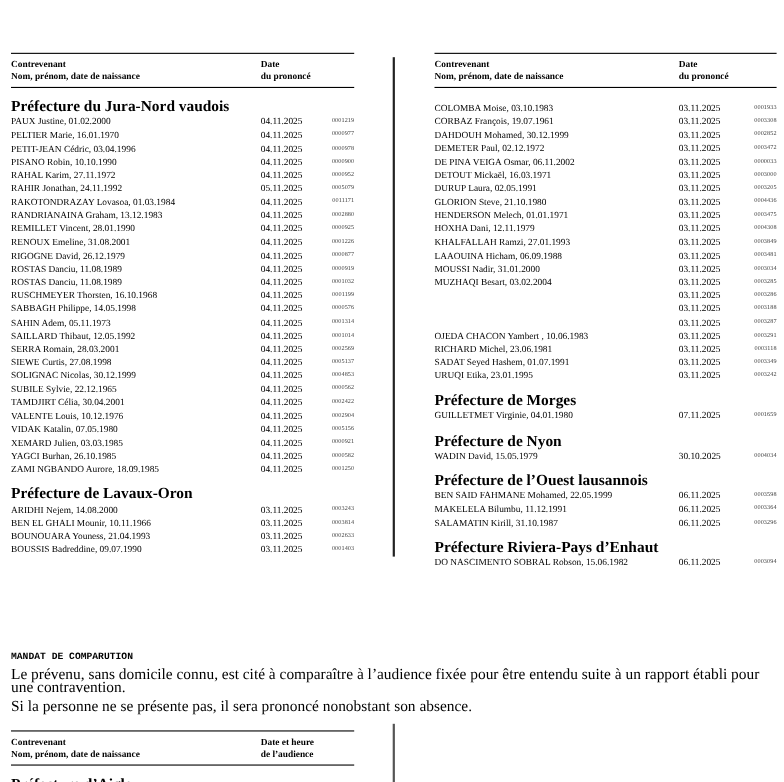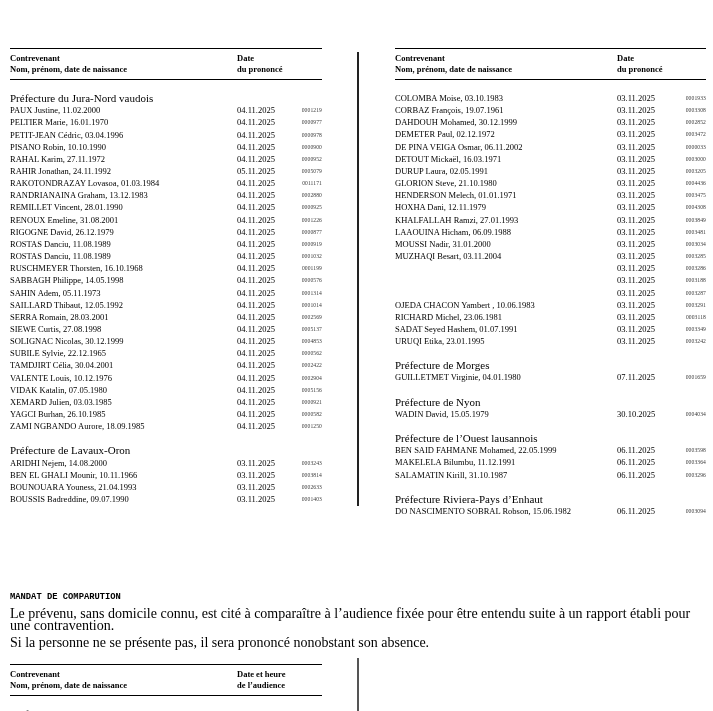--- a/index.html
+++ b/index.html
@@ -11,21 +11,21 @@
   .v1{left:357px;top:24px;height:454px;}
   .v2{left:357px;top:630px;height:67px;background:#555;}
 
   .thead{display:flex;border-top:1.6px solid #000;border-bottom:1.6px solid #000;
          padding:4px 0 5px;font-weight:bold;font-size:8.5px;line-height:10.5px;}
   .thc1{width:227px;}
   .colR .thc1{width:222px;}
   .thc2{flex:1;}
 
   .tsection{margin-top:12px;}
-  .stitle{font-weight:normal;font-size:11px;line-height:12.2px;white-space:nowrap;}
+  .stitle{font-weight:bold;font-size:14px;line-height:12.2px;white-space:nowrap;}
   .trow{display:flex;align-items:center;font-size:8.5px;line-height:12.15px;}
   .tname{width:227px;white-space:nowrap;}
   .colR .tname{width:222px;}
   .tdate{width:58px;white-space:nowrap;}
   .tref{flex:1;text-align:right;font-size:5.6px;color:#3a3a3a;letter-spacing:.1px;}
 
   .mandat{position:absolute;left:10px;top:563px;width:695px;}
   .mtitle{font-weight:bold;font-size:8.8px;line-height:12px;font-family:Liberation Mono, monospace;}
   .mpar{font-size:14px;line-height:12px;margin:5px 0 0 0;}
   #tableB{width:312px;margin-top:15px;}
@@ -42,21 +42,21 @@
           <div>Nom, prénom, date de naissance</div>
         </div>
         <div class="thc2">
           <div>Date</div>
           <div>du prononcé</div>
         </div>
       </div>
       <div class="tsection">
         <div class="stitle">Préfecture du Jura-Nord vaudois</div>
         <div class="trow">
-          <span class="tname">PAUX Justine, 11.02.2000</span>
+          <span class="tname">PAUX Justine, 01.02.2000</span>
           <span class="tdate"><span>04.11.2025</span></span>
           <span class="tref">0001219</span>
         </div>
         <div class="trow">
           <span class="tname">PELTIER Marie, 16.01.1970</span>
           <span class="tdate"><span>04.11.2025</span></span>
           <span class="tref">0000977</span>
         </div>
         <div class="trow">
           <span class="tname">PETIT-JEAN Cédric, 03.04.1996</span>
@@ -280,21 +280,21 @@
           <span class="tname">LAAOUINA Hicham, 06.09.1988</span>
           <span class="tdate"><span>03.11.2025</span></span>
           <span class="tref">0003481</span>
         </div>
         <div class="trow">
           <span class="tname">MOUSSI Nadir, 31.01.2000</span>
           <span class="tdate"><span>03.11.2025</span></span>
           <span class="tref">0003034</span>
         </div>
         <div class="trow">
-          <span class="tname">MUZHAQI Besart, 03.11.2004</span>
+          <span class="tname">MUZHAQI Besart, 03.02.2004</span>
           <span class="tdate"><span>03.11.2025</span></span>
           <span class="tref">0003285</span>
         </div>
         <div class="trow">
           <span class="tname"></span>
           <span class="tdate"><span>03.11.2025</span></span>
           <span class="tref">0003286</span>
         </div>
         <div class="trow">
           <span class="tname"></span>

